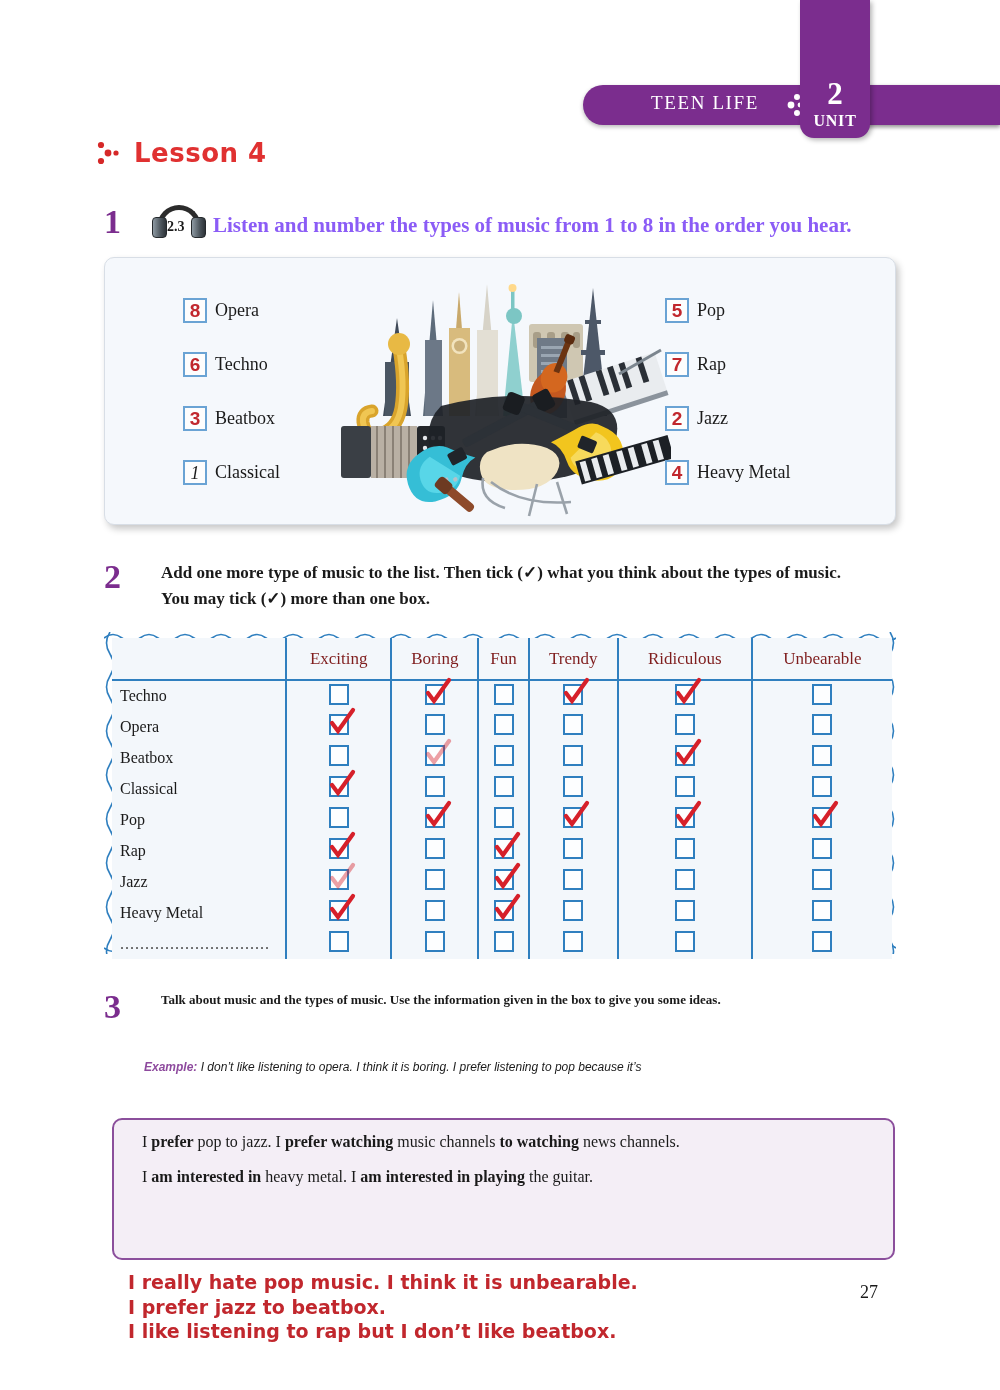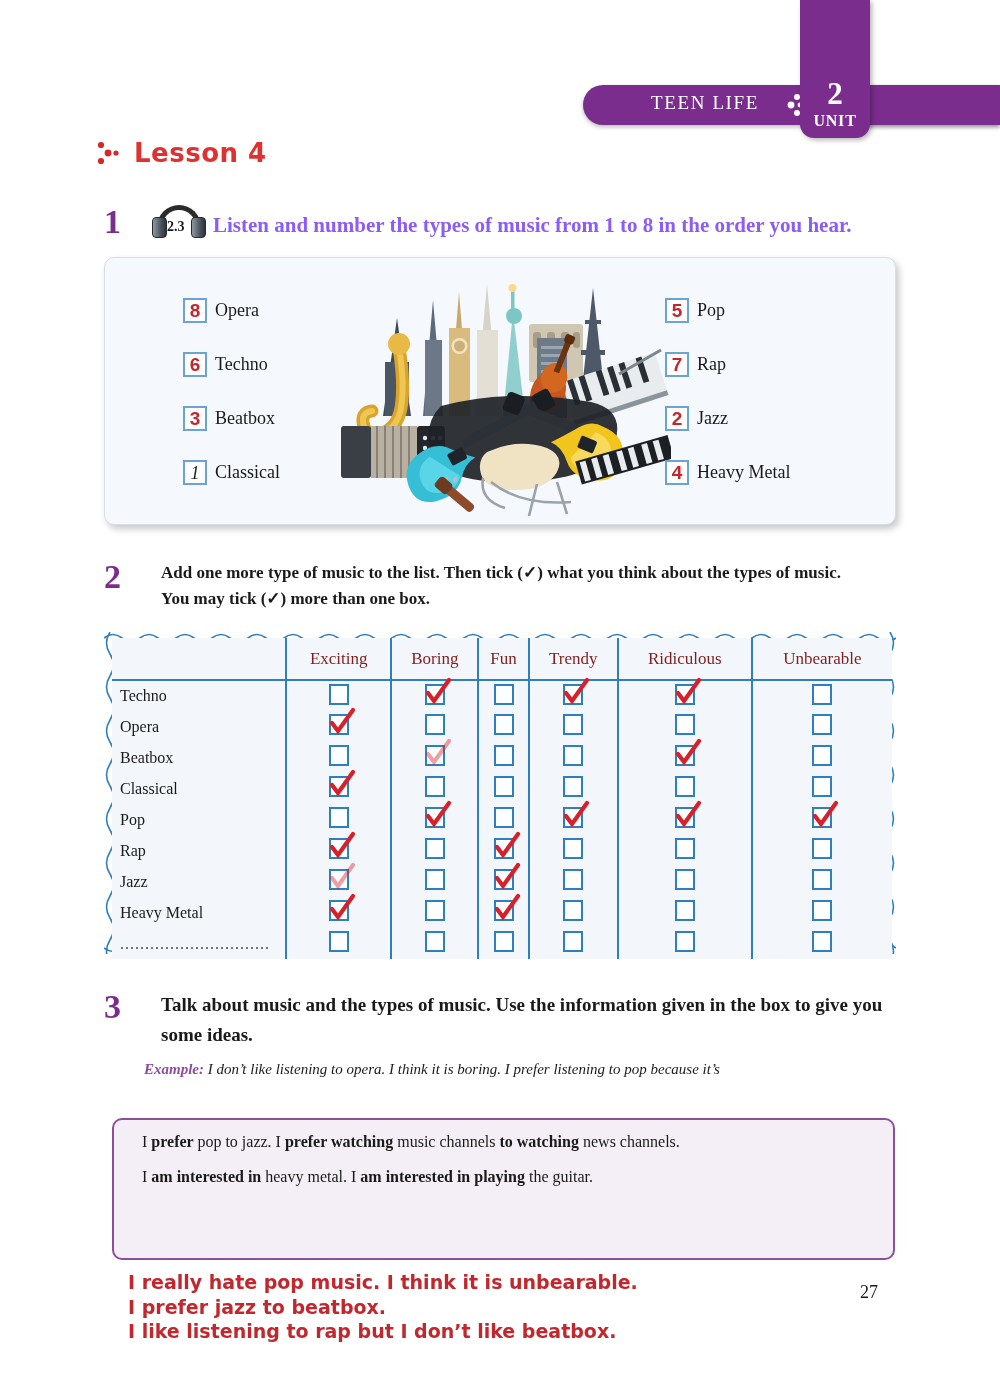--- a/index.html
+++ b/index.html
@@ -146,25 +146,25 @@
 
   
   .wave { position: absolute; pointer-events: none; }
   .wave.top { left: 0; top: 0; width: 792px; height: 8px; }
   .wave.bottom { left: 0; bottom: 0; width: 792px; height: 9px; }
   .wave.left { left: 0; top: 0; width: 9px; height: 322px; }
   .wave.right { right: 0; top: 0; width: 9px; height: 322px; }
 
   
   .ex3-head { position: absolute; left: 104px; top: 990px; width: 800px; display: flex; }
-  .ex3-body { padding-left: 40px; font-size: 19px; font-weight: bold; color: #1a1a1a; line-height: 1.6; }
+  .ex3-body { padding-left: 40px; font-size: 13px; font-weight: bold; color: #1a1a1a; line-height: 1.6; }
   .example-block {
     position: absolute; left: 104px; top: 1058px; width: 795px;
-    font-size: 15px; font-style: italic; color: #1a1a1a; line-height: 1.55;
-    font-family: Liberation Serif, serif;
+    font-size: 12px; font-style: italic; color: #1a1a1a; line-height: 1.55;
+    font-family: Liberation Sans, sans-serif;
   }
   .example-lbl { color: #8e4a9e; font-weight: bold; font-style: italic; }
   .example-block .l1 { padding-left: 40px; }
 
   
   .info-box {
     position: absolute; left: 112px; top: 1118px; width: 783px; height: 142px;
     background: #f4eef6; border: 2px solid #8b4f9c; border-radius: 10px;
     padding: 13px 0 0 28px;
   }

